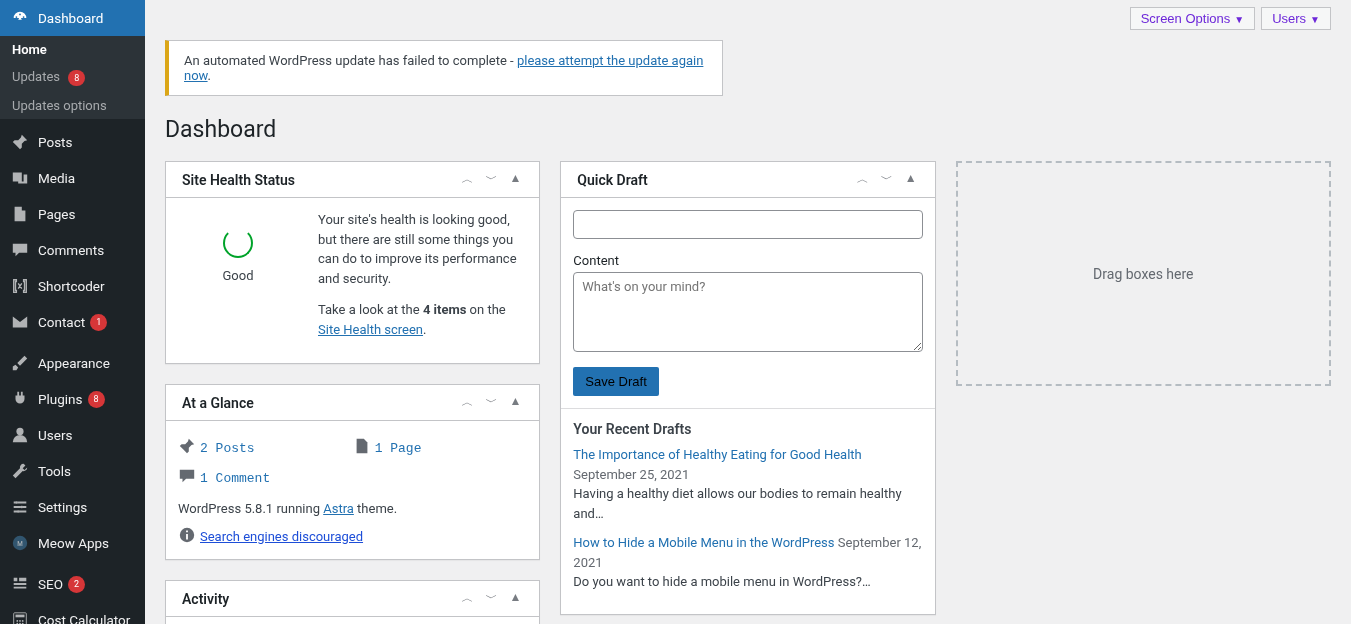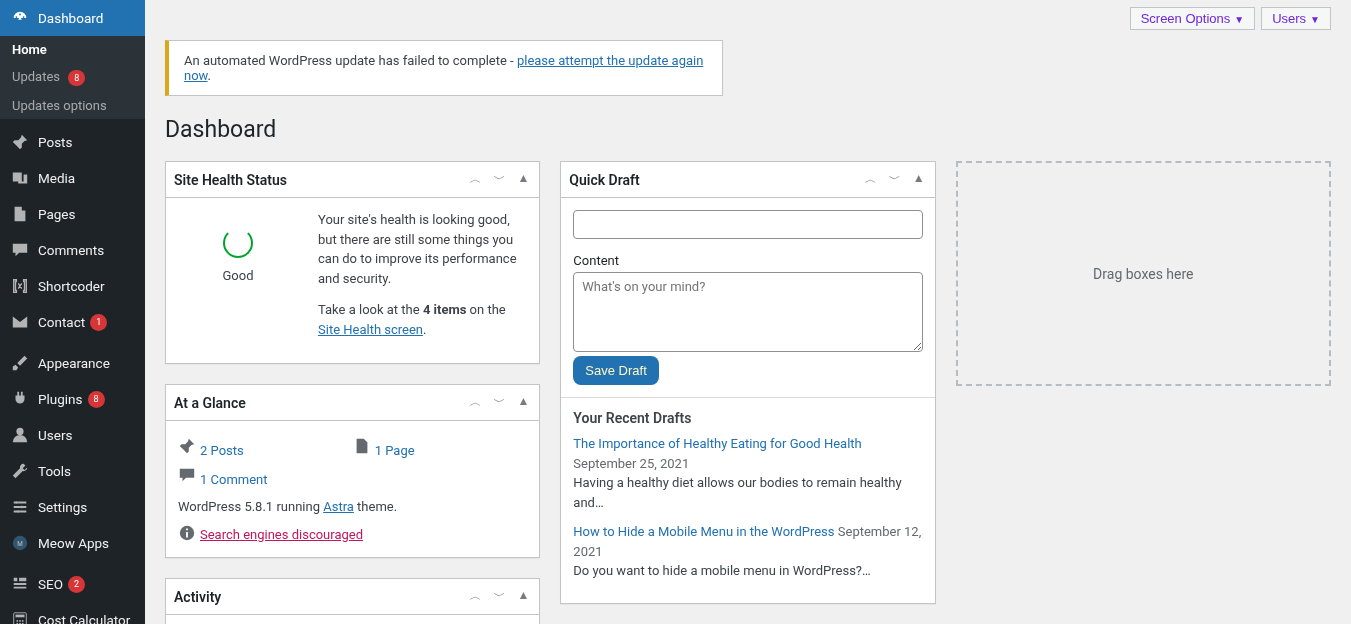--- a/index.html
+++ b/index.html
@@ -19,43 +19,43 @@
 .main { flex: 1; padding: 0 20px 20px; position: relative; }
 .topbar { display: flex; justify-content: flex-end; padding: 7px 0 0; gap: 6px; }
 .topbtn { background: #f6f7f7; border: 1px solid #c3c4c7; padding: 3px 10px; font-size: 13px; cursor: pointer; color: #6d28d9; }
 .topbtn .tri { margin-left: 4px; font-size: 10px; }
 .notice { background: #fff; border: 1px solid #c3c4c7; border-left: 4px solid #dba617; padding: 12px 15px; margin: 10px 0 20px; max-width: 558px; }
 .notice a { color: #2271b1; text-decoration: underline; }
 h1.page-title { font-size: 23px; font-weight: 400; margin: 0 0 18px; color: #1d2327; }
 .columns { display: flex; gap: 20px; }
 .col { flex: 1; min-width: 0; }
 .postbox { background: #fff; border: 1px solid #c3c4c7; margin-bottom: 20px; box-shadow: 0 1px 1px rgba(0,0,0,0.04); }
-.postbox-header { display: flex; align-items: center; justify-content: space-between; padding: 0 8px; border-bottom: 1px solid #c3c4c7; height: 36px; }
+.postbox-header { display: flex; align-items: center; justify-content: space-between; padding: 0 16px; border-bottom: 1px solid #c3c4c7; height: 36px; }
 .postbox-header h2 { font-size: 14px; font-weight: 600; color: #1d2327; }
 .postbox-actions { display: flex; gap: 8px; }
 .postbox-actions .hbtn { cursor: pointer; color: #787c82; font-size: 12px; padding: 2px; }
 .postbox-body { padding: 12px; }
 .site-health { display: flex; gap: 20px; }
 .health-gauge { width: 120px; text-align: center; padding-top: 18px; flex-shrink: 0; }
 .gauge-circle { width: 30px; height: 30px; margin: 0 auto 10px; border: 2px solid #00a32a; border-radius: 50%; border-top-color: transparent; }
 .health-text p { margin-bottom: 12px; line-height: 1.5; }
 .health-text a { color: #2271b1; text-decoration: underline; }
 .glance-list { display: flex; flex-wrap: wrap; }
-.glance-item { width: 50%; padding: 4px 0; display: flex; align-items: flex-end; }
+.glance-item { width: 50%; padding: 4px 0; display: flex; align-items: center; font-family: Liberation Mono, monospace; }
 .glance-item .gi { width: 22px; color: #646970; }
 .glance-item a { color: #2271b1; text-decoration: none; }
 .glance-footer { padding-top: 8px; color: #3c434a; }
 .glance-footer a { color: #2271b1; text-decoration: underline; }
 .search-disc { margin-top: 10px; display: flex; align-items: center; }
 .search-disc .gi { width: 22px; color: #646970; }
-.search-disc a { color: #be185d; text-decoration: underline; }
+.search-disc a { color: #1d4ed8; text-decoration: underline; }
 .qd-label { font-size: 13px; margin-bottom: 4px; display: block; color: #1d2327; }
 .qd-input { width: 100%; padding: 6px 8px; border: 1px solid #8c8f94; border-radius: 4px; margin-bottom: 14px; font-size: 13px; }
 .qd-textarea { width: 100%; padding: 6px 8px; border: 1px solid #8c8f94; border-radius: 4px; height: 80px; resize: vertical; font-family: inherit; font-size: 13px; }
-.qd-btn { background: #2271b1; color: #fef9c3; border: none; padding: 7px 12px; border-radius: 8px; cursor: pointer; margin-top: 1px; font-size: 13px; }
+.qd-btn { background: #2271b1; color: #000000; border: none; padding: 7px 12px; border-radius: 2px; cursor: pointer; margin-top: 12px; font-size: 13px; }
 .drafts-sec { border-top: 1px solid #dcdcde; margin: 12px -12px 0; padding: 12px 12px 0; }
 .drafts-title { font-weight: 600; font-size: 14px; margin-bottom: 8px; }
 .draft-item { margin-bottom: 10px; line-height: 1.5; }
 .draft-item a { color: #2271b1; text-decoration: none; }
 .draft-date { color: #646970; }
 .draft-excerpt { color: #3c434a; }
 .dropzone { border: 2px dashed #b5bcc2; min-height: 225px; display: flex; align-items: center; justify-content: center; color: #646970; font-size: 14px; }
 svg { width: 18px; height: 18px; fill: currentColor; }
 .icon svg { width: 18px; height: 18px; }
 </style>

